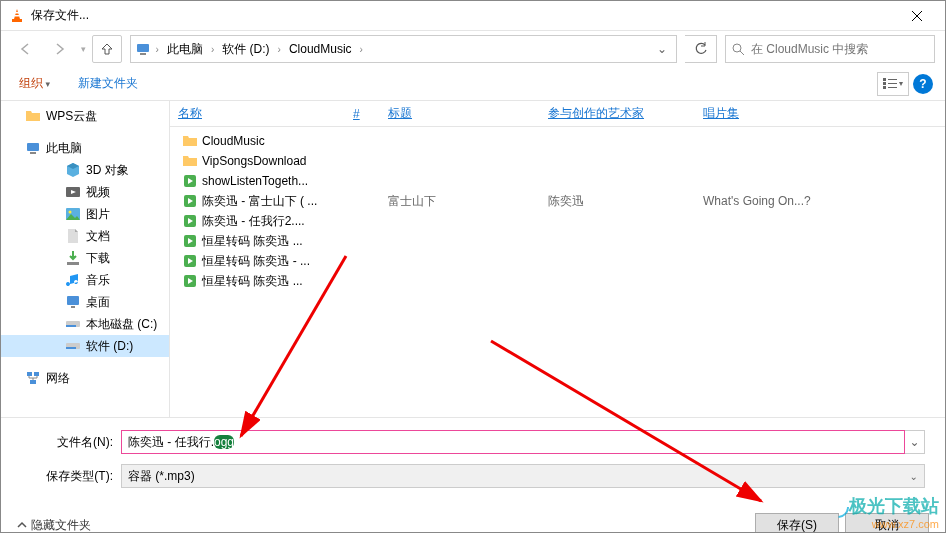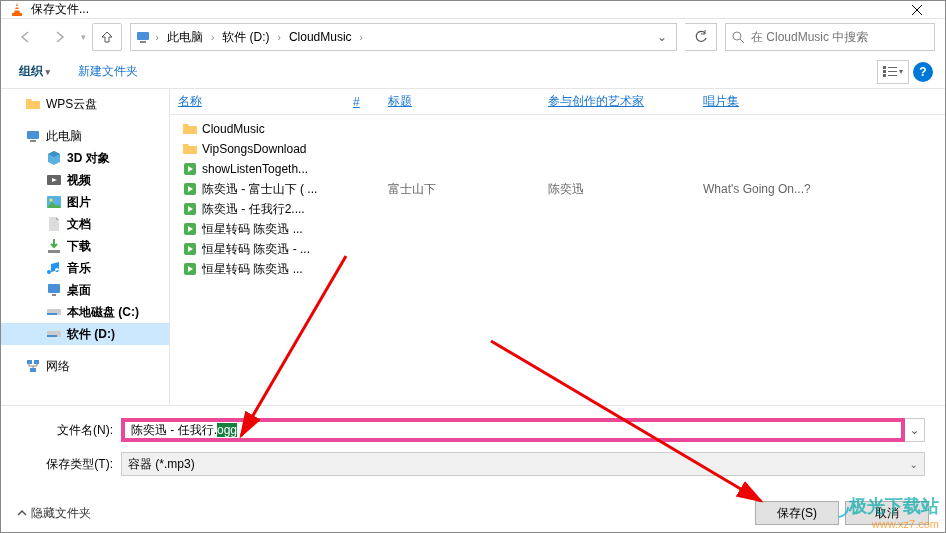--- a/index.html
+++ b/index.html
@@ -1,49 +1,49 @@
 <!DOCTYPE html>
 <html><head>
   <meta charset="utf-8">
   <style>
     * { margin: 0; padding: 0; box-sizing: border-box; font-family: "Microsoft YaHei", "Segoe UI", sans-serif; font-size: 12px; }
     body { width: 946px; height: 533px; background: #fff; border: 1px solid #888; position: relative; overflow: hidden; }
     
-    .titlebar { height: 18px; display: flex; align-items: center; padding: 0 8px; border-bottom: 1px solid #e5e5e5; }
+    .titlebar { height: 30px; display: flex; align-items: center; padding: 0 8px; border-bottom: 1px solid #e5e5e5; }
     .titlebar-icon { width: 16px; height: 16px; margin-right: 6px; }
     .titlebar-title { flex: 1; color: #000; }
     .close-btn { width: 40px; height: 28px; display: flex; align-items: center; justify-content: center; cursor: pointer; }
     
     .navbar { height: 36px; display: flex; align-items: center; padding: 0 10px; gap: 4px; }
     .nav-btn { width: 30px; height: 28px; display: flex; align-items: center; justify-content: center; background: #fff; border: none; cursor: pointer; border-radius: 2px; }
     .nav-btn:disabled { color: #aaa; }
     .nav-btn.up { border: 1px solid #ccc; }
     .breadcrumb { flex: 1; height: 28px; border: 1px solid #ccc; display: flex; align-items: center; padding: 0 4px; gap: 2px; margin: 0 4px; }
     .bc-icon { width: 16px; height: 16px; }
     .bc-sep { color: #888; padding: 0 3px; font-size: 10px; }
     .bc-item { padding: 2px 3px; cursor: pointer; }
     .bc-dropdown { width: 20px; display: flex; align-items: center; justify-content: center; margin-left: auto; color: #666; }
     .refresh-btn { width: 32px; height: 28px; border: 1px solid #ccc; border-left: none; display: flex; align-items: center; justify-content: center; cursor: pointer; }
     .search-box { width: 210px; height: 28px; border: 1px solid #ccc; display: flex; align-items: center; padding: 0 6px; margin-left: 4px; }
     .search-icon { color: #888; margin-right: 6px; }
     .search-input { border: none; outline: none; flex: 1; color: #0f172a; }
     
     .toolbar { height: 34px; display: flex; align-items: center; padding: 0 12px; gap: 16px; border-bottom: 1px solid #e5e5e5; }
     .tool-link { color: #1976d2; cursor: pointer; padding: 4px 6px; }
-    .tool-link.dark { color: #0c4a6e; font-weight: bold; }
+    .tool-link.dark { color: #c2410c; }
     .tool-dd::after { content: " ▾"; font-size: 9px; color: #666; }
     .view-btns { margin-left: auto; display: flex; gap: 4px; align-items: center; }
     .view-btn { width: 32px; height: 24px; border: 1px solid #ccc; display: flex; align-items: center; justify-content: center; cursor: pointer; }
     .help-btn { width: 20px; height: 20px; border-radius: 50%; background: #0078d7; color: #fff; display: flex; align-items: center; justify-content: center; font-weight: bold; cursor: pointer; }
     
     .main { display: flex; height: 316px; }
     .sidebar { width: 168px; overflow-y: auto; padding: 4px 0; }
     .side-item { display: flex; align-items: center; padding: 2px 4px 2px 24px; height: 22px; cursor: pointer; gap: 5px; }
     .side-item.selected { background: #cce8ff; }
-    .side-item.lvl1 { padding-left: 45px; font-weight: bold; }
+    .side-item.lvl1 { padding-left: 64px; }
     .side-icon { width: 16px; height: 16px; flex-shrink: 0; }
     .side-gap { height: 10px; }
     
     .filelist { flex: 1; border-left: 1px solid #e5e5e5; }
     .fl-header { display: flex; height: 26px; align-items: center; border-bottom: 1px solid #e5e5e5; }
     .fl-col { padding: 0 8px; color: #1976d2; font-size: 12px; border-right: 1px solid transparent; cursor: pointer; text-decoration: underline; }
     .fl-name { width: 175px; }
     .fl-num { width: 35px; }
     .fl-title { width: 160px; }
     .fl-artist { width: 155px; }
@@ -54,34 +54,34 @@
     .fl-cell.name { width: 171px; display: flex; align-items: center; gap: 4px; }
     .fl-cell.num { width: 35px; }
     .fl-cell.title { width: 160px; color: #666; }
     .fl-cell.artist { width: 155px; color: #666; }
     .fl-cell.album { flex: 1; color: #666; }
     .file-icon { width: 16px; height: 16px; flex-shrink: 0; }
     
     .bottom { border-top: 1px solid #e5e5e5; padding: 12px 20px 6px 20px; position: relative; }
     .form-row { display: flex; align-items: center; margin-bottom: 10px; }
     .form-label { width: 100px; text-align: right; padding-right: 8px; }
-    .form-input { flex: 1; height: 24px; border: 4px solid #ec4899; padding: 0 6px; outline: none; }
+    .form-input { flex: 1; height: 24px; border: 1px solid #ec4899; padding: 0 6px; outline: none; }
     .form-select { flex: 1; height: 24px; border: 1px solid #ccc; padding: 0 6px; background: #f0f0f0; display: flex; align-items: center; justify-content: space-between; cursor: pointer; }
     .input-dd { width: 20px; border: 1px solid #ccc; border-left: none; height: 24px; display: flex; align-items: center; justify-content: center; color: #666; }
     
     .footer { height: 42px; display: flex; align-items: center; padding: 0 16px; }
     .hide-folders { display: flex; align-items: center; gap: 4px; cursor: pointer; color: #333; }
     .btn-group { margin-left: auto; display: flex; gap: 6px; }
     .btn { width: 84px; height: 24px; border: 1px solid #adadad; background: #e1e1e1; cursor: pointer; display: flex; align-items: center; justify-content: center; }
     
     .arrow { position: absolute; pointer-events: none; z-index: 100; }
     .watermark { position: absolute; right: 6px; bottom: 2px; opacity: 0.7; text-align: right; }
     .wm-name { color: #0aa; font-size: 18px; font-weight: bold; }
     .wm-url { color: #f80; font-size: 11px; }
-    .highlight { background: #15803d; color: #fff; }
+    .highlight { background: #15803d; color: #fff; border-radius: 6px; }
   </style>
 </head>
 <body>
 
 <div class="titlebar">
   <svg class="titlebar-icon" viewBox="0 0 16 16">
       <path fill="#f60" d="M8 1 L11 11 L5 11 Z"></path>
       <rect fill="#f60" x="3" y="11" width="10" height="3"></rect>
       <rect fill="#fff" x="6" y="4" width="4" height="1.5"></rect>
       <rect fill="#fff" x="5.5" y="7" width="5" height="1.5"></rect>

